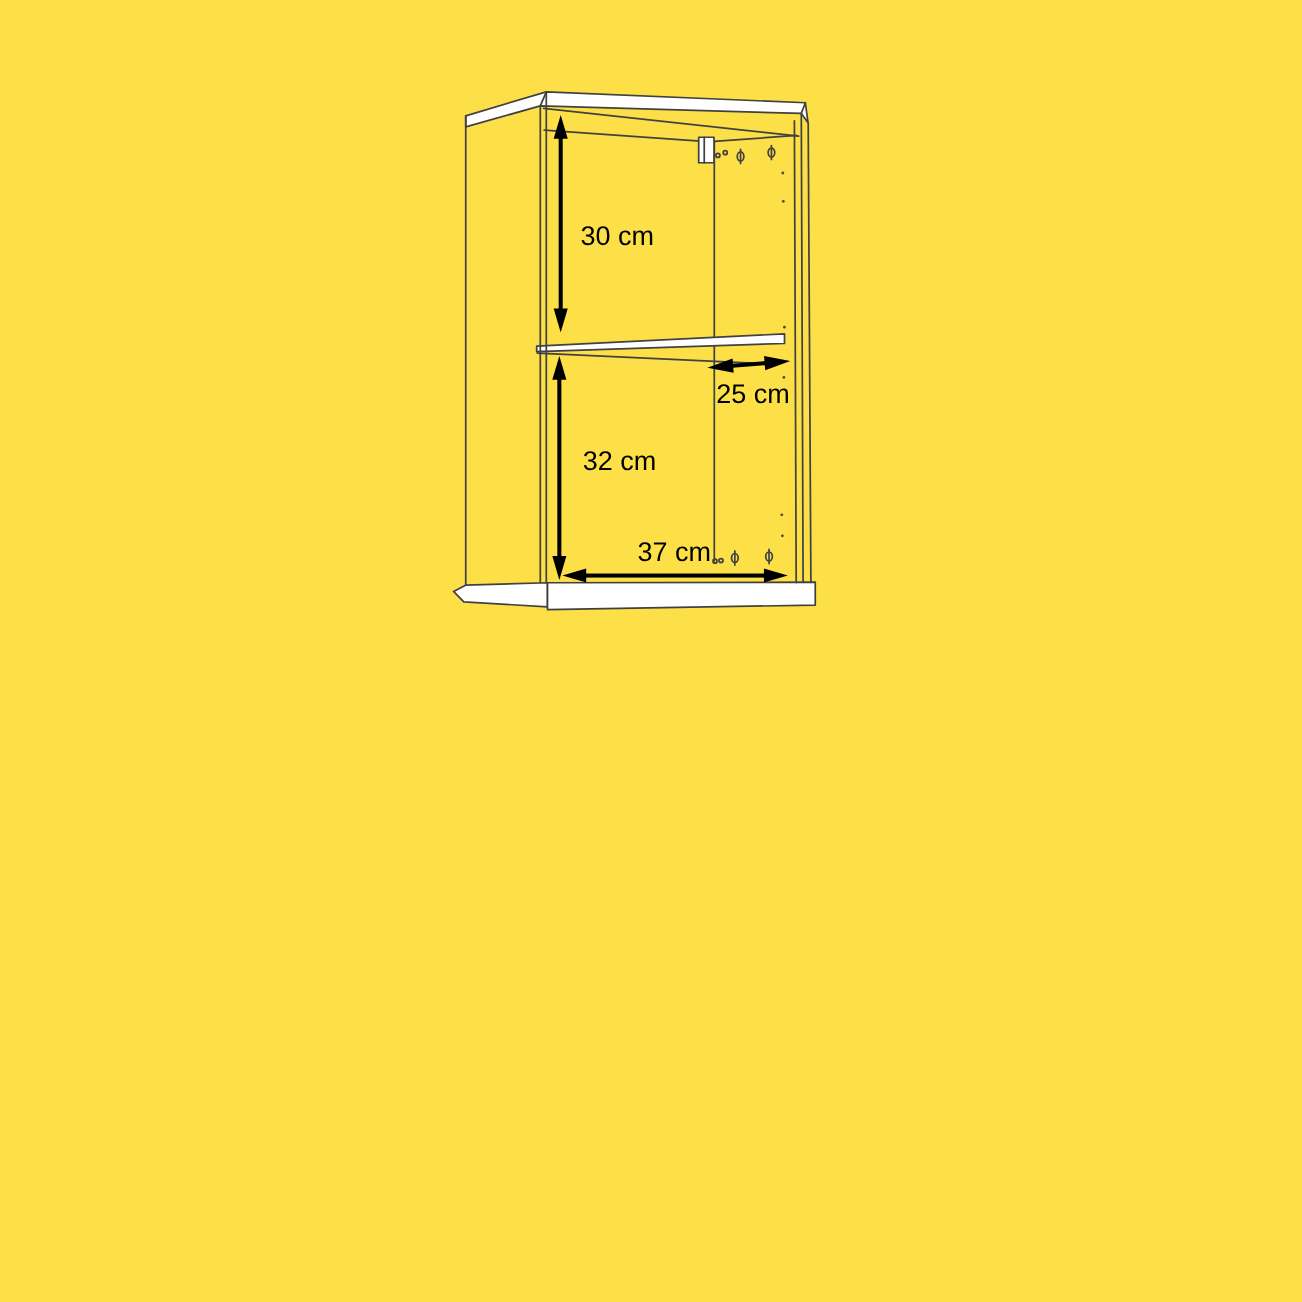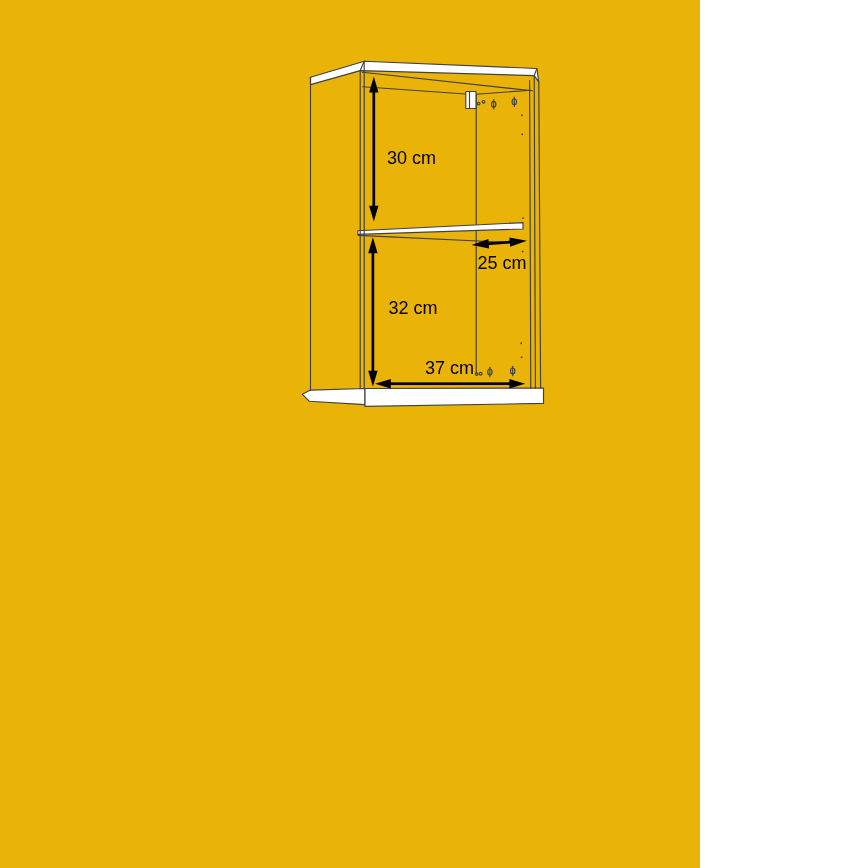--- a/index.html
+++ b/index.html
@@ -2,23 +2,23 @@
 <html><head>
 <meta charset="utf-8">
 <style>
   html, body {
     margin: 0;
     padding: 0;
     background: #ffffff;
   }
   .canvas {
     position: relative;
-    width: 700px;
+    width: 868px;
     height: 868px;
-    background: #eab308;
+    background: #fde047;
     overflow: hidden;
     font-family: "Liberation Sans", sans-serif;
   }
   .canvas svg {
     position: absolute;
     inset: 0;
   }
   .dim-label {
     font-family: "Liberation Sans", sans-serif;
     font-size: 18px;

